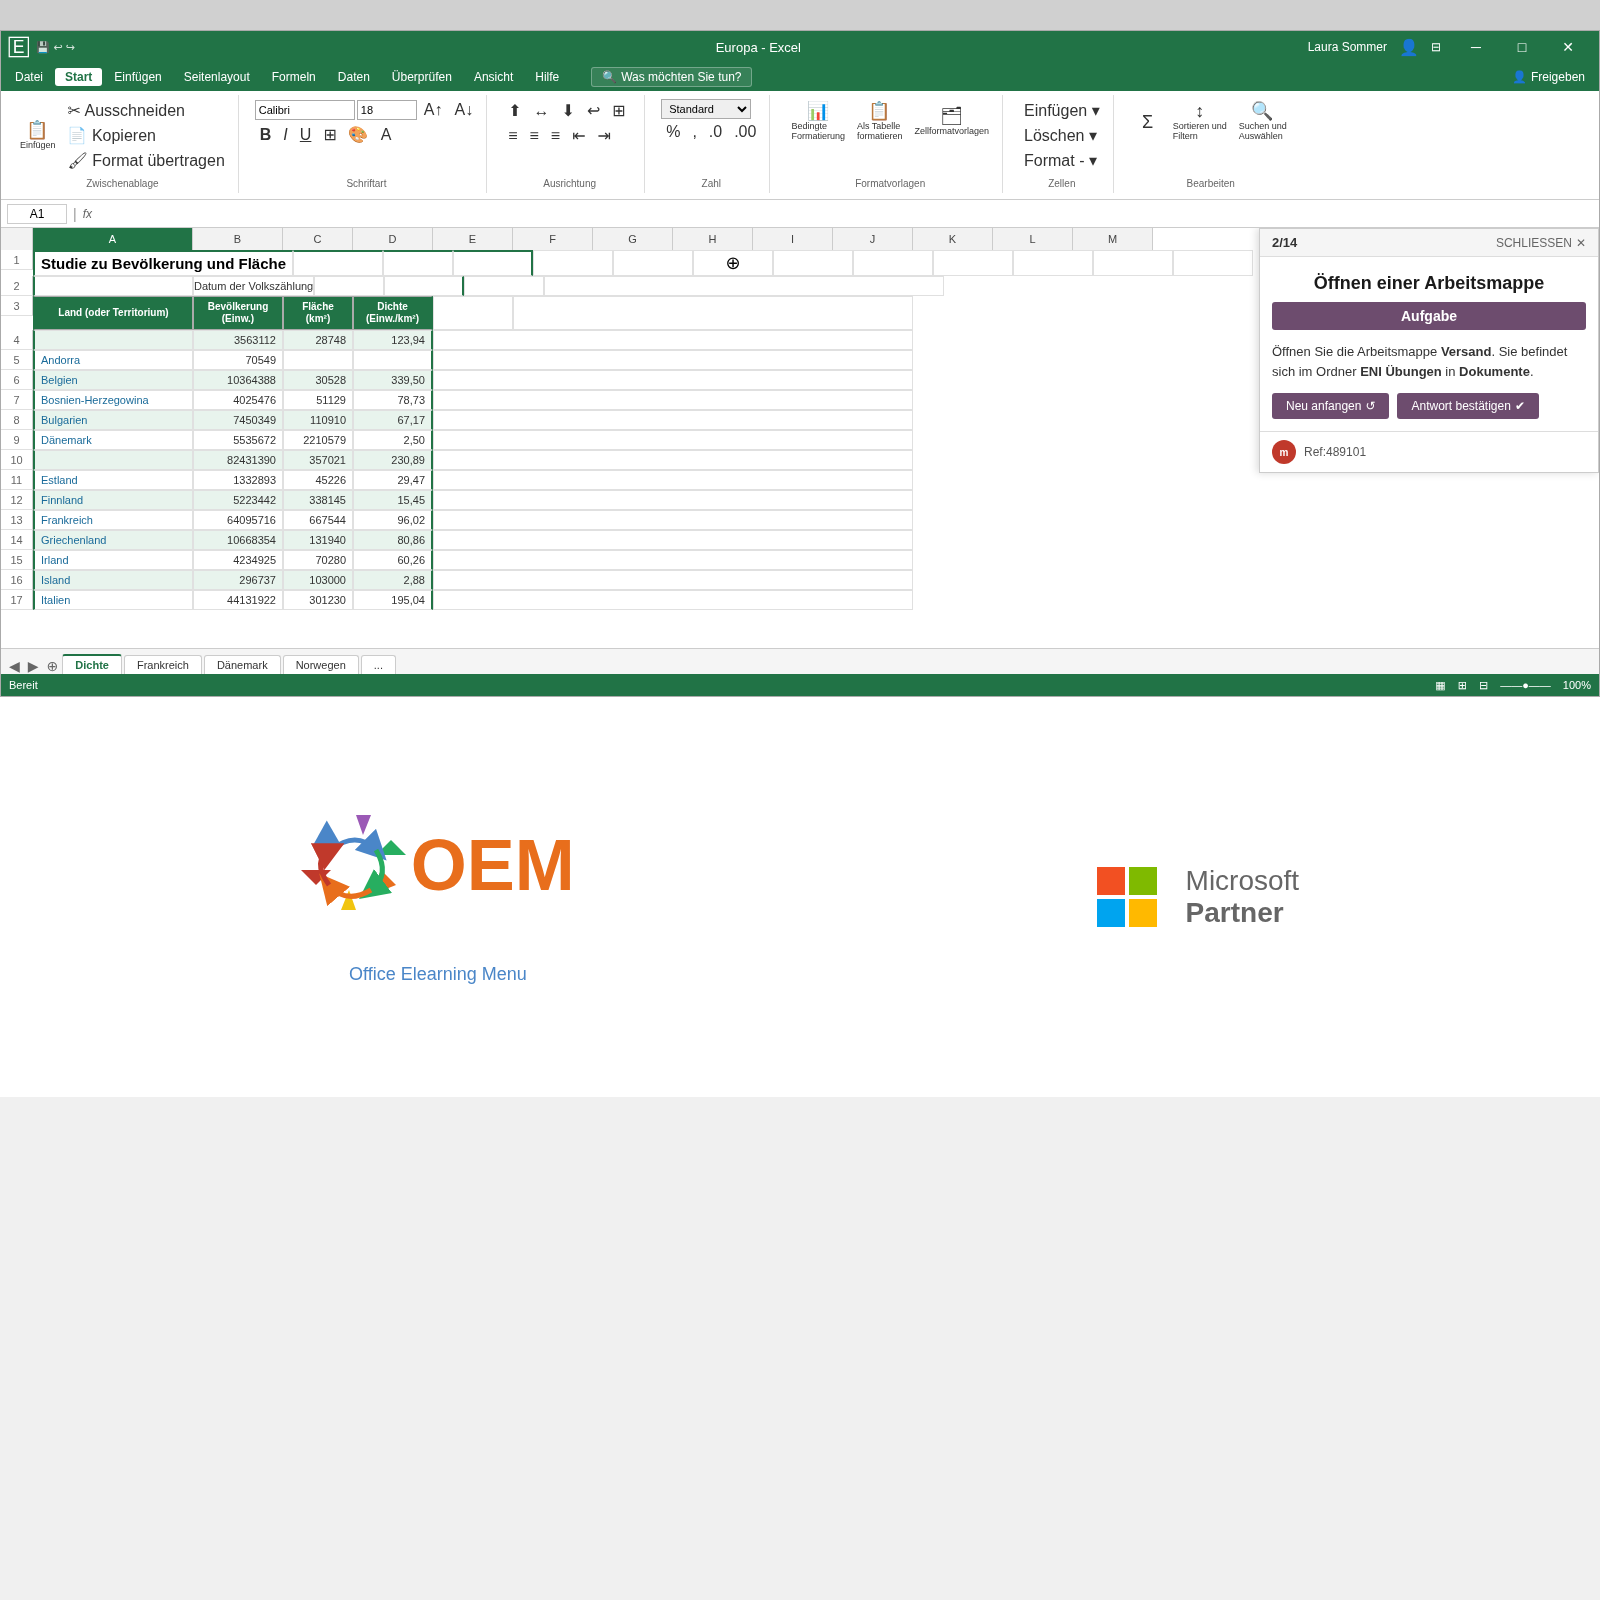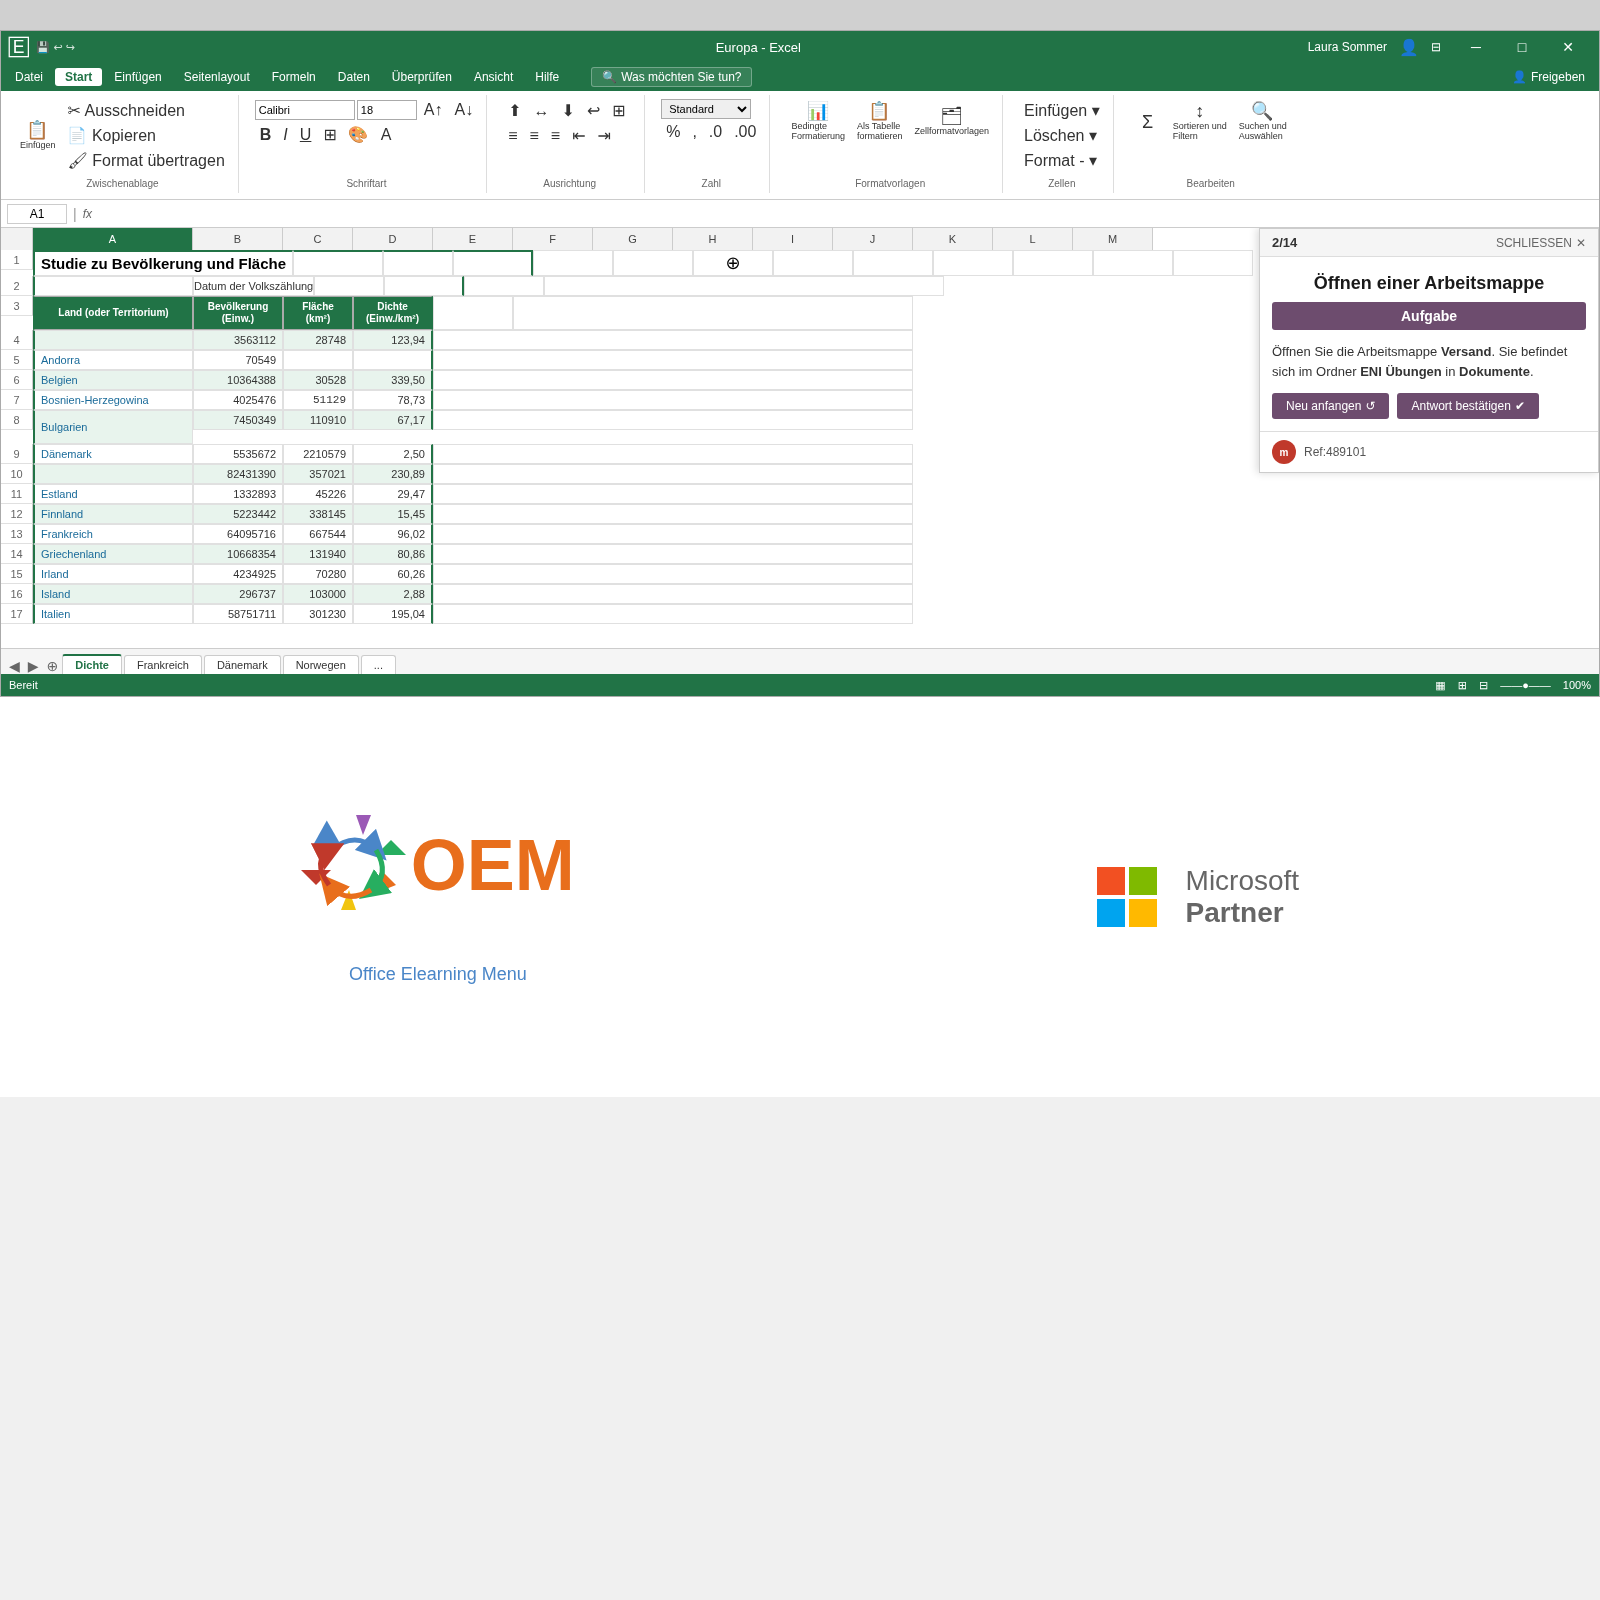--- a/index.html
+++ b/index.html
@@ -361,27 +361,27 @@
               <div style="min-width:160px; height:20px; border:1px solid #e0e0e0; border-left:2px solid #217346; background:#e8f4ed; display:flex; align-items:center; padding:0 6px; font-size:11px; color:#1a6b9a;">Belgien</div>
               <div style="min-width:90px; height:20px; border:1px solid #e0e0e0; background:#e8f4ed; display:flex; align-items:center; justify-content:flex-end; padding:0 6px; font-size:11px; color:#333;">10364388</div>
               <div style="min-width:70px; height:20px; border:1px solid #e0e0e0; background:#e8f4ed; display:flex; align-items:center; justify-content:flex-end; padding:0 6px; font-size:11px; color:#333;">30528</div>
               <div style="min-width:80px; height:20px; border:1px solid #e0e0e0; border-right:2px solid #217346; background:#e8f4ed; display:flex; align-items:center; justify-content:flex-end; padding:0 6px; font-size:11px; color:#333;">339,50</div>
               <div style="min-width:480px; height:20px; border:1px solid #e0e0e0; background:#fff;"></div>
             </div>
             <div style="display: flex;">
               <div class="row-header" style="min-width:32px; border-bottom:1px solid #e0e0e0; border-right:1px solid #ccc;">7</div>
               <div style="min-width:160px; height:20px; border:1px solid #e0e0e0; border-left:2px solid #217346; background:#fff; display:flex; align-items:center; padding:0 6px; font-size:11px; color:#1a6b9a;">Bosnien-Herzegowina</div>
               <div style="min-width:90px; height:20px; border:1px solid #e0e0e0; background:#fff; display:flex; align-items:center; justify-content:flex-end; padding:0 6px; font-size:11px; color:#333;">4025476</div>
-              <div style="min-width:70px; height:20px; border:1px solid #e0e0e0; background:#fff; display:flex; align-items:center; justify-content:flex-end; padding:0 6px; font-size:11px; color:#333;font-family:Liberation Mono, monospace;">51129</div>
+              <div style="min-width:70px; height:20px; border:1px solid #e0e0e0; background:#fff; display:flex; align-items:center; justify-content:flex-end; padding:0 6px; font-size:11px; color:#333;">51129</div>
               <div style="min-width:80px; height:20px; border:1px solid #e0e0e0; border-right:2px solid #217346; background:#fff; display:flex; align-items:center; justify-content:flex-end; padding:0 6px; font-size:11px; color:#333;">78,73</div>
               <div style="min-width:480px; height:20px; border:1px solid #e0e0e0; background:#fff;"></div>
             </div>
             <div style="display: flex;">
               <div class="row-header" style="min-width:32px; border-bottom:1px solid #e0e0e0; border-right:1px solid #ccc;">8</div>
-              <div style="min-width:160px; height:20px; border:1px solid #e0e0e0; border-left:2px solid #217346; background:#e8f4ed; display:flex; align-items:center; padding:16px 6px; font-size:11px; color:#1a6b9a;">Bulgarien</div>
+              <div style="min-width:160px; height:20px; border:1px solid #e0e0e0; border-left:2px solid #217346; background:#e8f4ed; display:flex; align-items:center; padding:9px 6px; font-size:11px; color:#1a6b9a;">Bulgarien</div>
               <div style="min-width:90px; height:20px; border:1px solid #e0e0e0; background:#e8f4ed; display:flex; align-items:center; justify-content:flex-end; padding:0 6px; font-size:11px; color:#333;">7450349</div>
               <div style="min-width:70px; height:20px; border:1px solid #e0e0e0; background:#e8f4ed; display:flex; align-items:center; justify-content:flex-end; padding:0 6px; font-size:11px; color:#333;">110910</div>
               <div style="min-width:80px; height:20px; border:1px solid #e0e0e0; border-right:2px solid #217346; background:#e8f4ed; display:flex; align-items:center; justify-content:flex-end; padding:0 6px; font-size:11px; color:#333;">67,17</div>
               <div style="min-width:480px; height:20px; border:1px solid #e0e0e0; background:#fff;"></div>
             </div>
             <div style="display: flex;">
               <div class="row-header" style="min-width:32px; border-bottom:1px solid #e0e0e0; border-right:1px solid #ccc;">9</div>
               <div style="min-width:160px; height:20px; border:1px solid #e0e0e0; border-left:2px solid #217346; background:#fff; display:flex; align-items:center; padding:0 6px; font-size:11px; color:#1a6b9a;">Dänemark</div>
               <div style="min-width:90px; height:20px; border:1px solid #e0e0e0; background:#fff; display:flex; align-items:center; justify-content:flex-end; padding:0 6px; font-size:11px; color:#333;">5535672</div>
               <div style="min-width:70px; height:20px; border:1px solid #e0e0e0; background:#fff; display:flex; align-items:center; justify-content:flex-end; padding:0 6px; font-size:11px; color:#333;">2210579</div>
@@ -440,21 +440,21 @@
               <div class="row-header" style="min-width:32px; border-bottom:1px solid #e0e0e0; border-right:1px solid #ccc;">16</div>
               <div style="min-width:160px; height:20px; border:1px solid #e0e0e0; border-left:2px solid #217346; background:#e8f4ed; display:flex; align-items:center; padding:0 6px; font-size:11px; color:#1a6b9a;">Island</div>
               <div style="min-width:90px; height:20px; border:1px solid #e0e0e0; background:#e8f4ed; display:flex; align-items:center; justify-content:flex-end; padding:0 6px; font-size:11px; color:#333;">296737</div>
               <div style="min-width:70px; height:20px; border:1px solid #e0e0e0; background:#e8f4ed; display:flex; align-items:center; justify-content:flex-end; padding:0 6px; font-size:11px; color:#333;">103000</div>
               <div style="min-width:80px; height:20px; border:1px solid #e0e0e0; border-right:2px solid #217346; background:#e8f4ed; display:flex; align-items:center; justify-content:flex-end; padding:0 6px; font-size:11px; color:#333;">2,88</div>
               <div style="min-width:480px; height:20px; border:1px solid #e0e0e0; background:#fff;"></div>
             </div>
             <div style="display: flex;">
               <div class="row-header" style="min-width:32px; border-bottom:1px solid #e0e0e0; border-right:1px solid #ccc;">17</div>
               <div style="min-width:160px; height:20px; border:1px solid #e0e0e0; border-left:2px solid #217346; background:#fff; display:flex; align-items:center; padding:0 6px; font-size:11px; color:#1a6b9a;">Italien</div>
-              <div style="min-width:90px; height:20px; border:1px solid #e0e0e0; background:#fff; display:flex; align-items:center; justify-content:flex-end; padding:0 6px; font-size:11px; color:#333;">58751711</div>
+              <div style="min-width:90px; height:20px; border:1px solid #e0e0e0; background:#fff; display:flex; align-items:center; justify-content:flex-end; padding:0 6px; font-size:11px; color:#333;">44131922</div>
               <div style="min-width:70px; height:20px; border:1px solid #e0e0e0; background:#fff; display:flex; align-items:center; justify-content:flex-end; padding:0 6px; font-size:11px; color:#333;">301230</div>
               <div style="min-width:80px; height:20px; border:1px solid #e0e0e0; border-right:2px solid #217346; background:#fff; display:flex; align-items:center; justify-content:flex-end; padding:0 6px; font-size:11px; color:#333;">195,04</div>
               <div style="min-width:480px; height:20px; border:1px solid #e0e0e0; background:#fff;"></div>
             </div>
           </div>
       </div>
 
       <div class="side-panel">
         <div class="side-panel-header">
           <span class="side-panel-nav">2/14</span>

